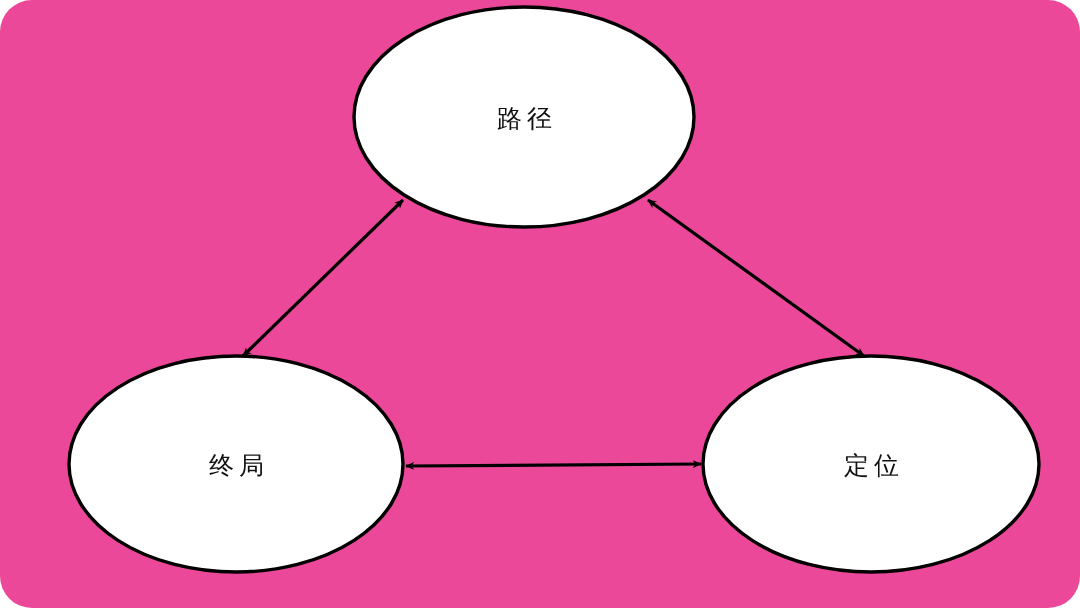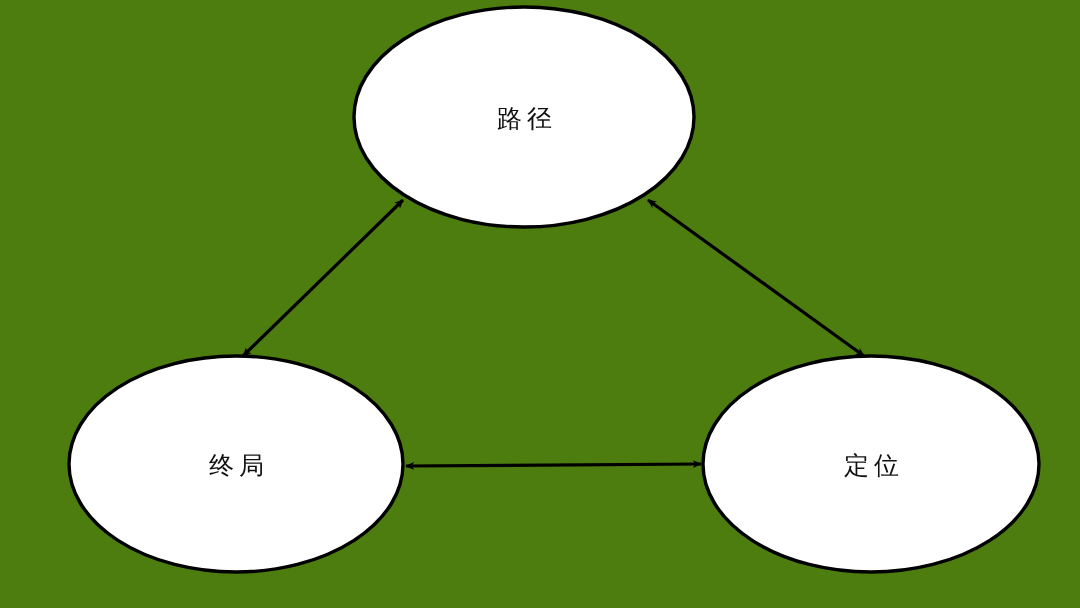--- a/index.html
+++ b/index.html
@@ -43,21 +43,21 @@
   .edge-line {
     stroke: #000000;
     stroke-width: 3.2;
     fill: none;
     stroke-linecap: butt;
   }
 </style>
 </head>
 <body>
 
-<div id="canvas" style="background: #4d7c0f;">
+<div id="canvas" style="background: #ec4899; border-radius: 32px;">
 
   <svg id="diagram-svg" viewBox="0 0 1080 608">
 
     <defs>
       <marker id="arrow-end" viewBox="0 0 12 12" refX="11" refY="6" markerWidth="9" markerHeight="9" orient="auto-start-reverse" markerUnits="userSpaceOnUse">
         <path d="M 0 0.6 L 12 6 L 0 11.4 L 3.4 6 Z" fill="#000000"></path>
       </marker>
       <marker id="arrow-start" viewBox="0 0 12 12" refX="11" refY="6" markerWidth="9" markerHeight="9" orient="auto-start-reverse" markerUnits="userSpaceOnUse">
         <path d="M 0 0.6 L 12 6 L 0 11.4 L 3.4 6 Z" fill="#000000"></path>
       </marker>

